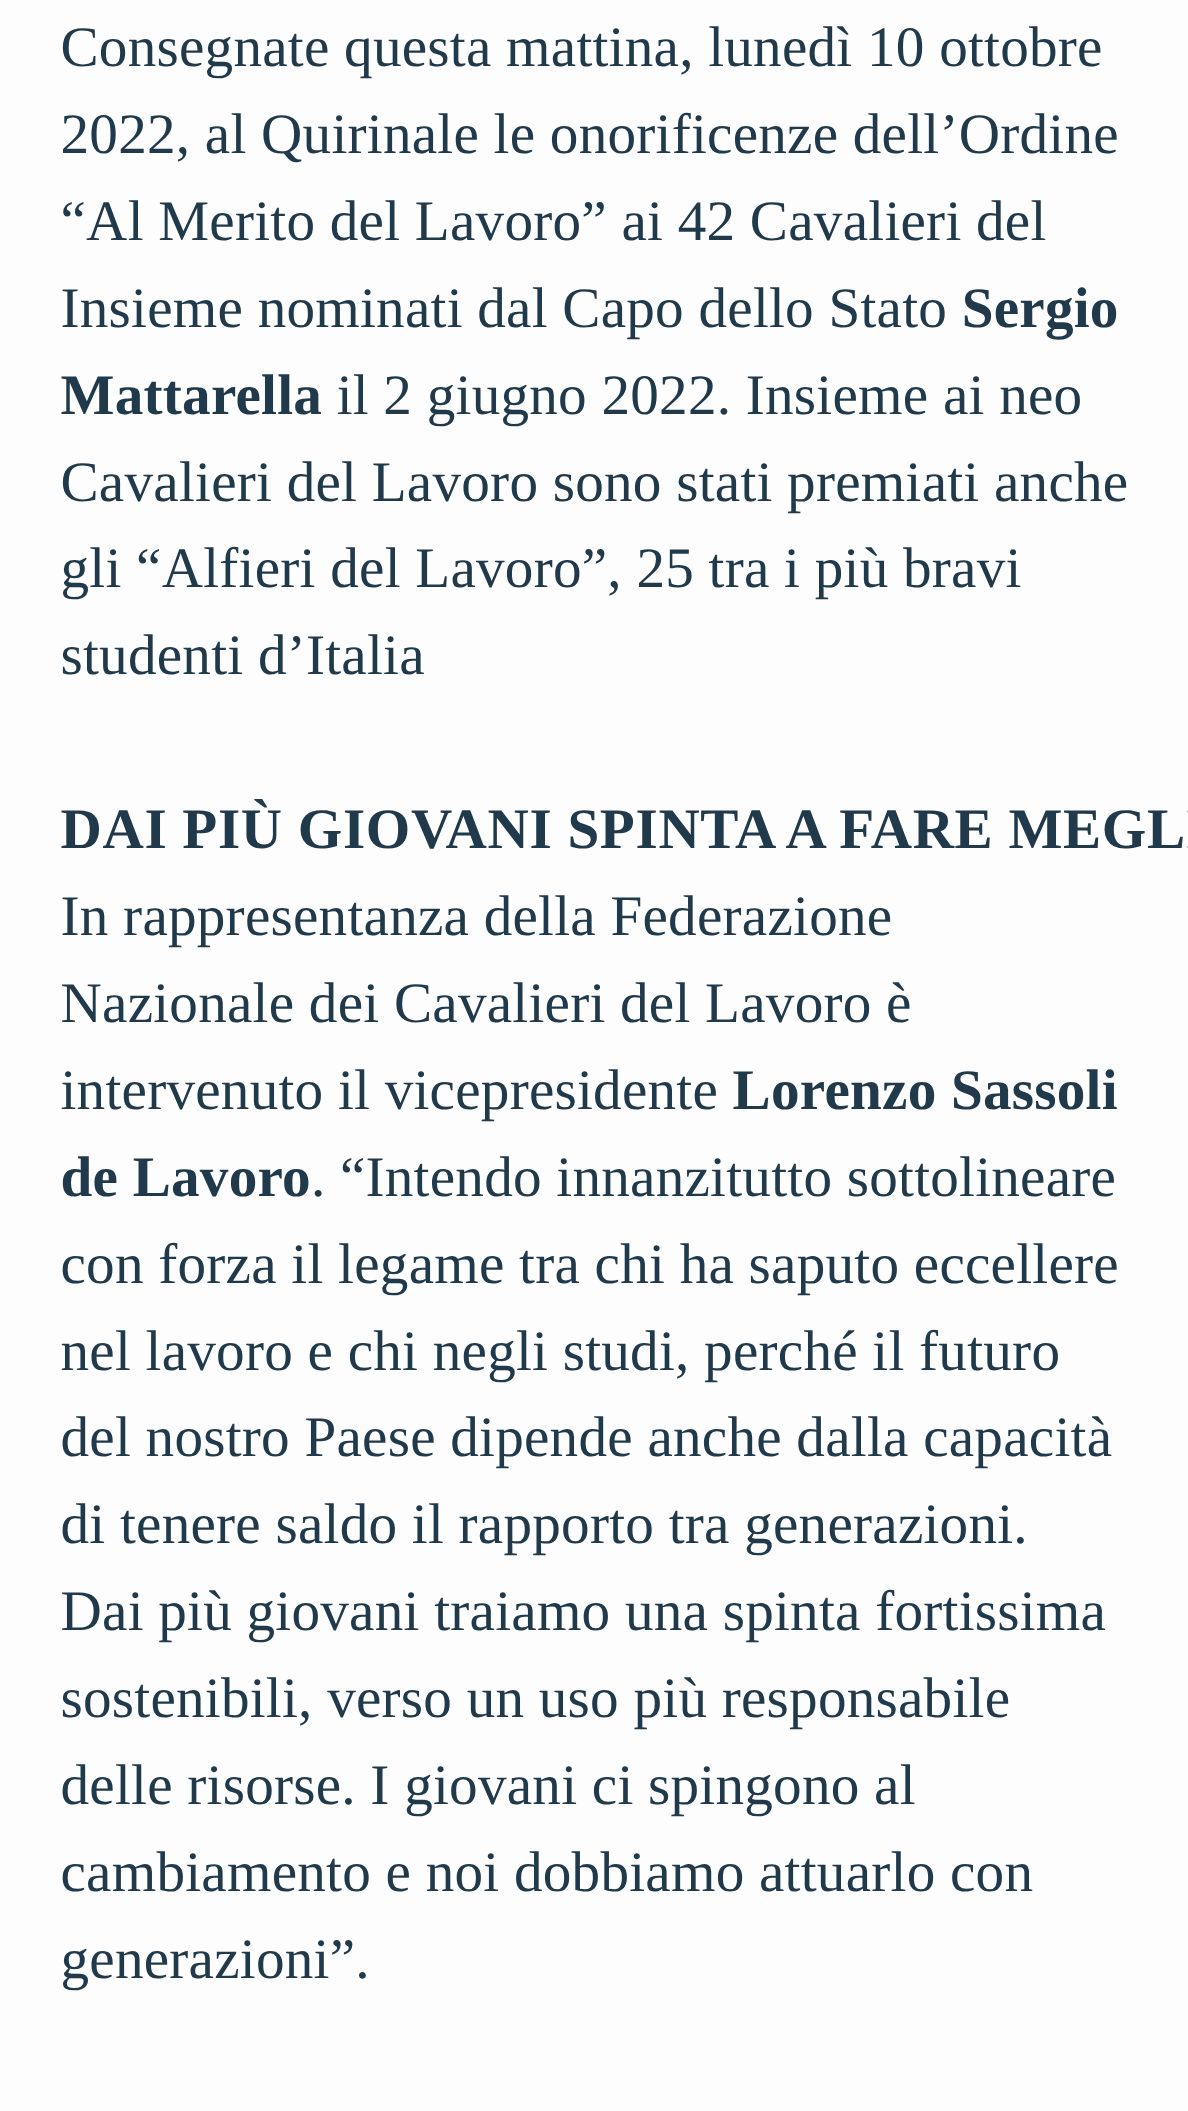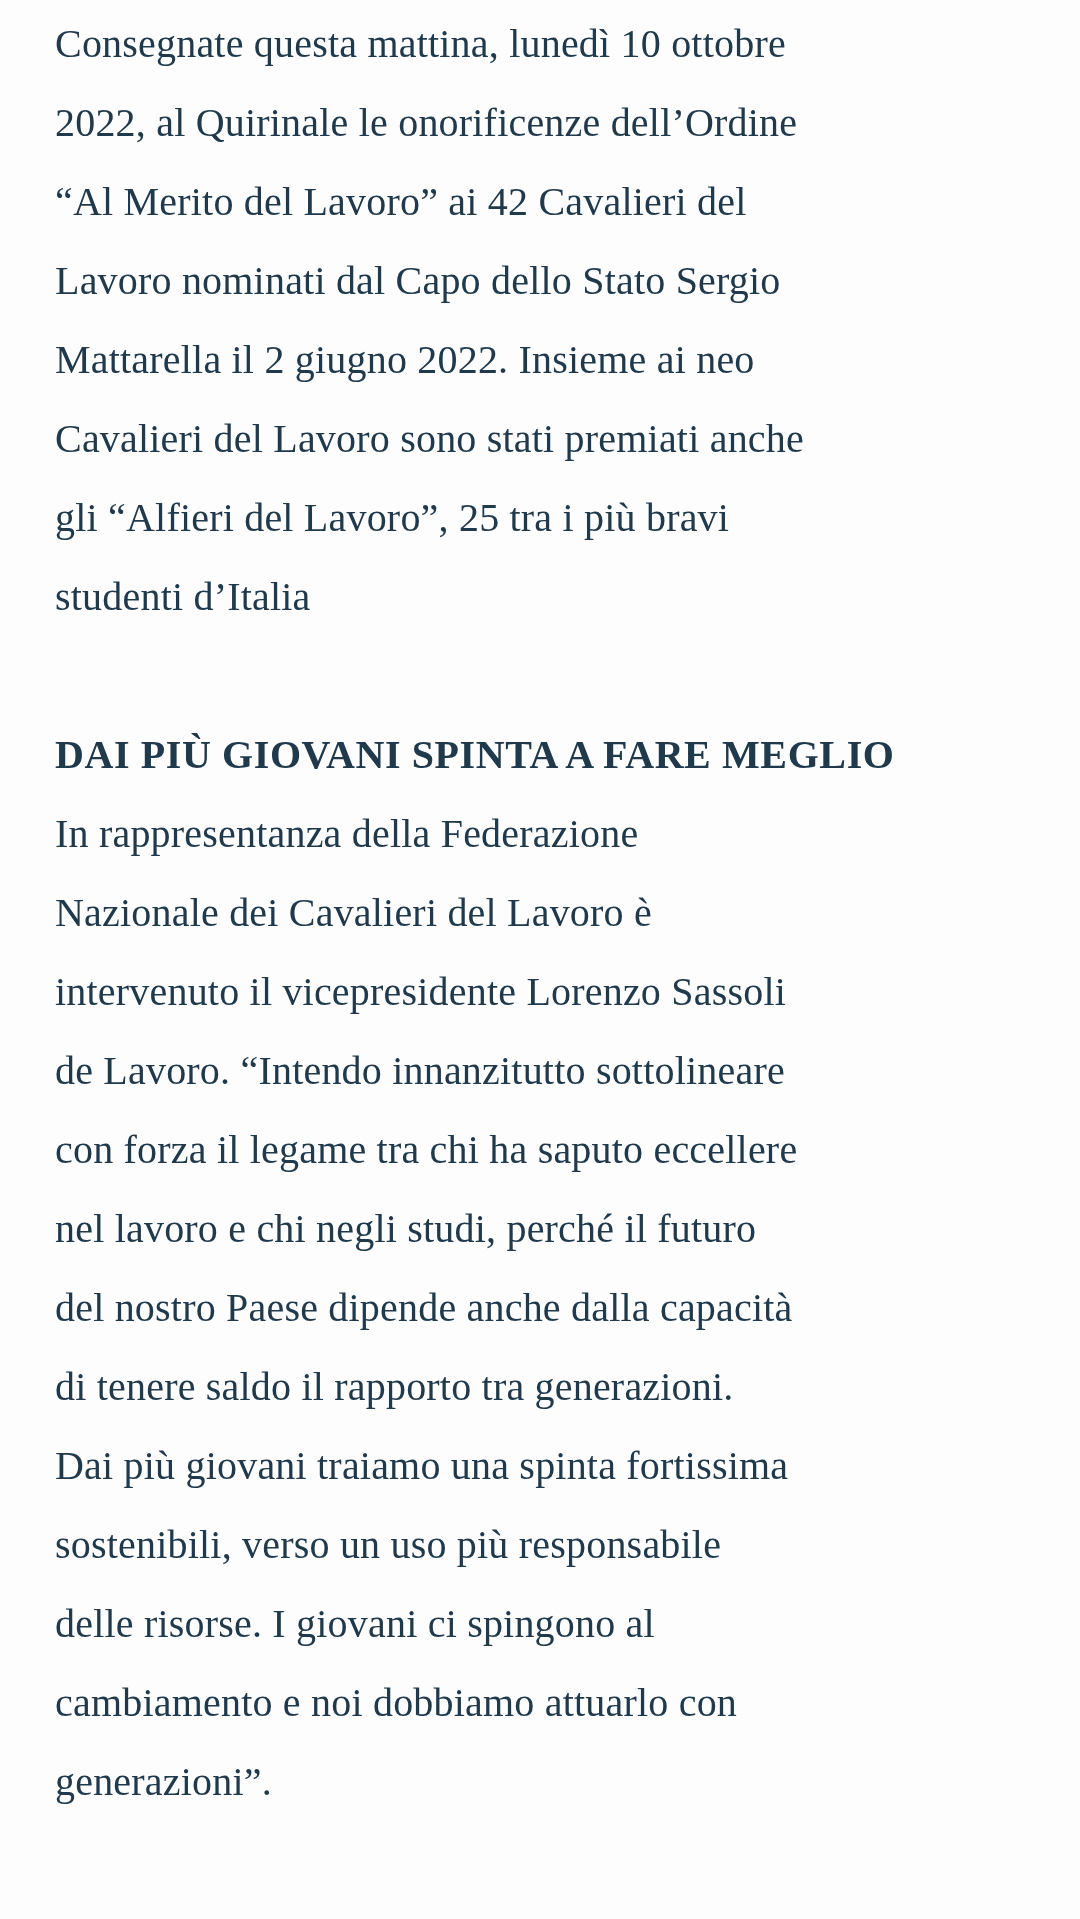--- a/index.html
+++ b/index.html
@@ -17,44 +17,44 @@
   .article {
     padding: 4px 40px 0 55px;
   }
   .para {
     margin: 0;
   }
   .para-2 {
     margin-top: 79px;
   }
   .line {
-    font-size: 40px;
+    font-size: 52px;
     line-height: 79px;
     white-space: nowrap;
     letter-spacing: 0.2px;
   }
   .line .b {
-    font-weight: 400;
+    font-weight: 700;
     margin-top: 47px;
   }
   .heading-line {
     font-weight: 700;
     letter-spacing: 0.6px;
   }
 </style>
 </head>
 <body>
 
 <div class="article">
 
   <div class="para para-1">
     <div class="line"><span>Consegnate questa mattina, lunedì 10 ottobre</span></div>
     <div class="line"><span>2022, al Quirinale le onorificenze dell’Ordine</span></div>
     <div class="line"><span>“Al Merito del Lavoro” ai 42 Cavalieri del</span></div>
-    <div class="line"><span>Lavoro nominati dal Capo dello Stato </span><span class="b">Sergio</span></div>
+    <div class="line"><span>Insieme nominati dal Capo dello Stato </span><span class="b">Sergio</span></div>
     <div class="line"><span class="b">Mattarella</span><span> il 2 giugno 2022. Insieme ai neo</span></div>
     <div class="line"><span>Cavalieri del Lavoro sono stati premiati anche</span></div>
     <div class="line"><span>gli “Alfieri del Lavoro”, 25 tra i più bravi</span></div>
     <div class="line"><span>studenti d’Italia</span></div>
   </div>
 
   <div class="para para-2">
     <div class="line heading-line"><span>DAI PIÙ GIOVANI SPINTA A FARE MEGLIO</span></div>
     <div class="line"><span>In rappresentanza della Federazione</span></div>
     <div class="line"><span>Nazionale dei Cavalieri del Lavoro è</span></div>

